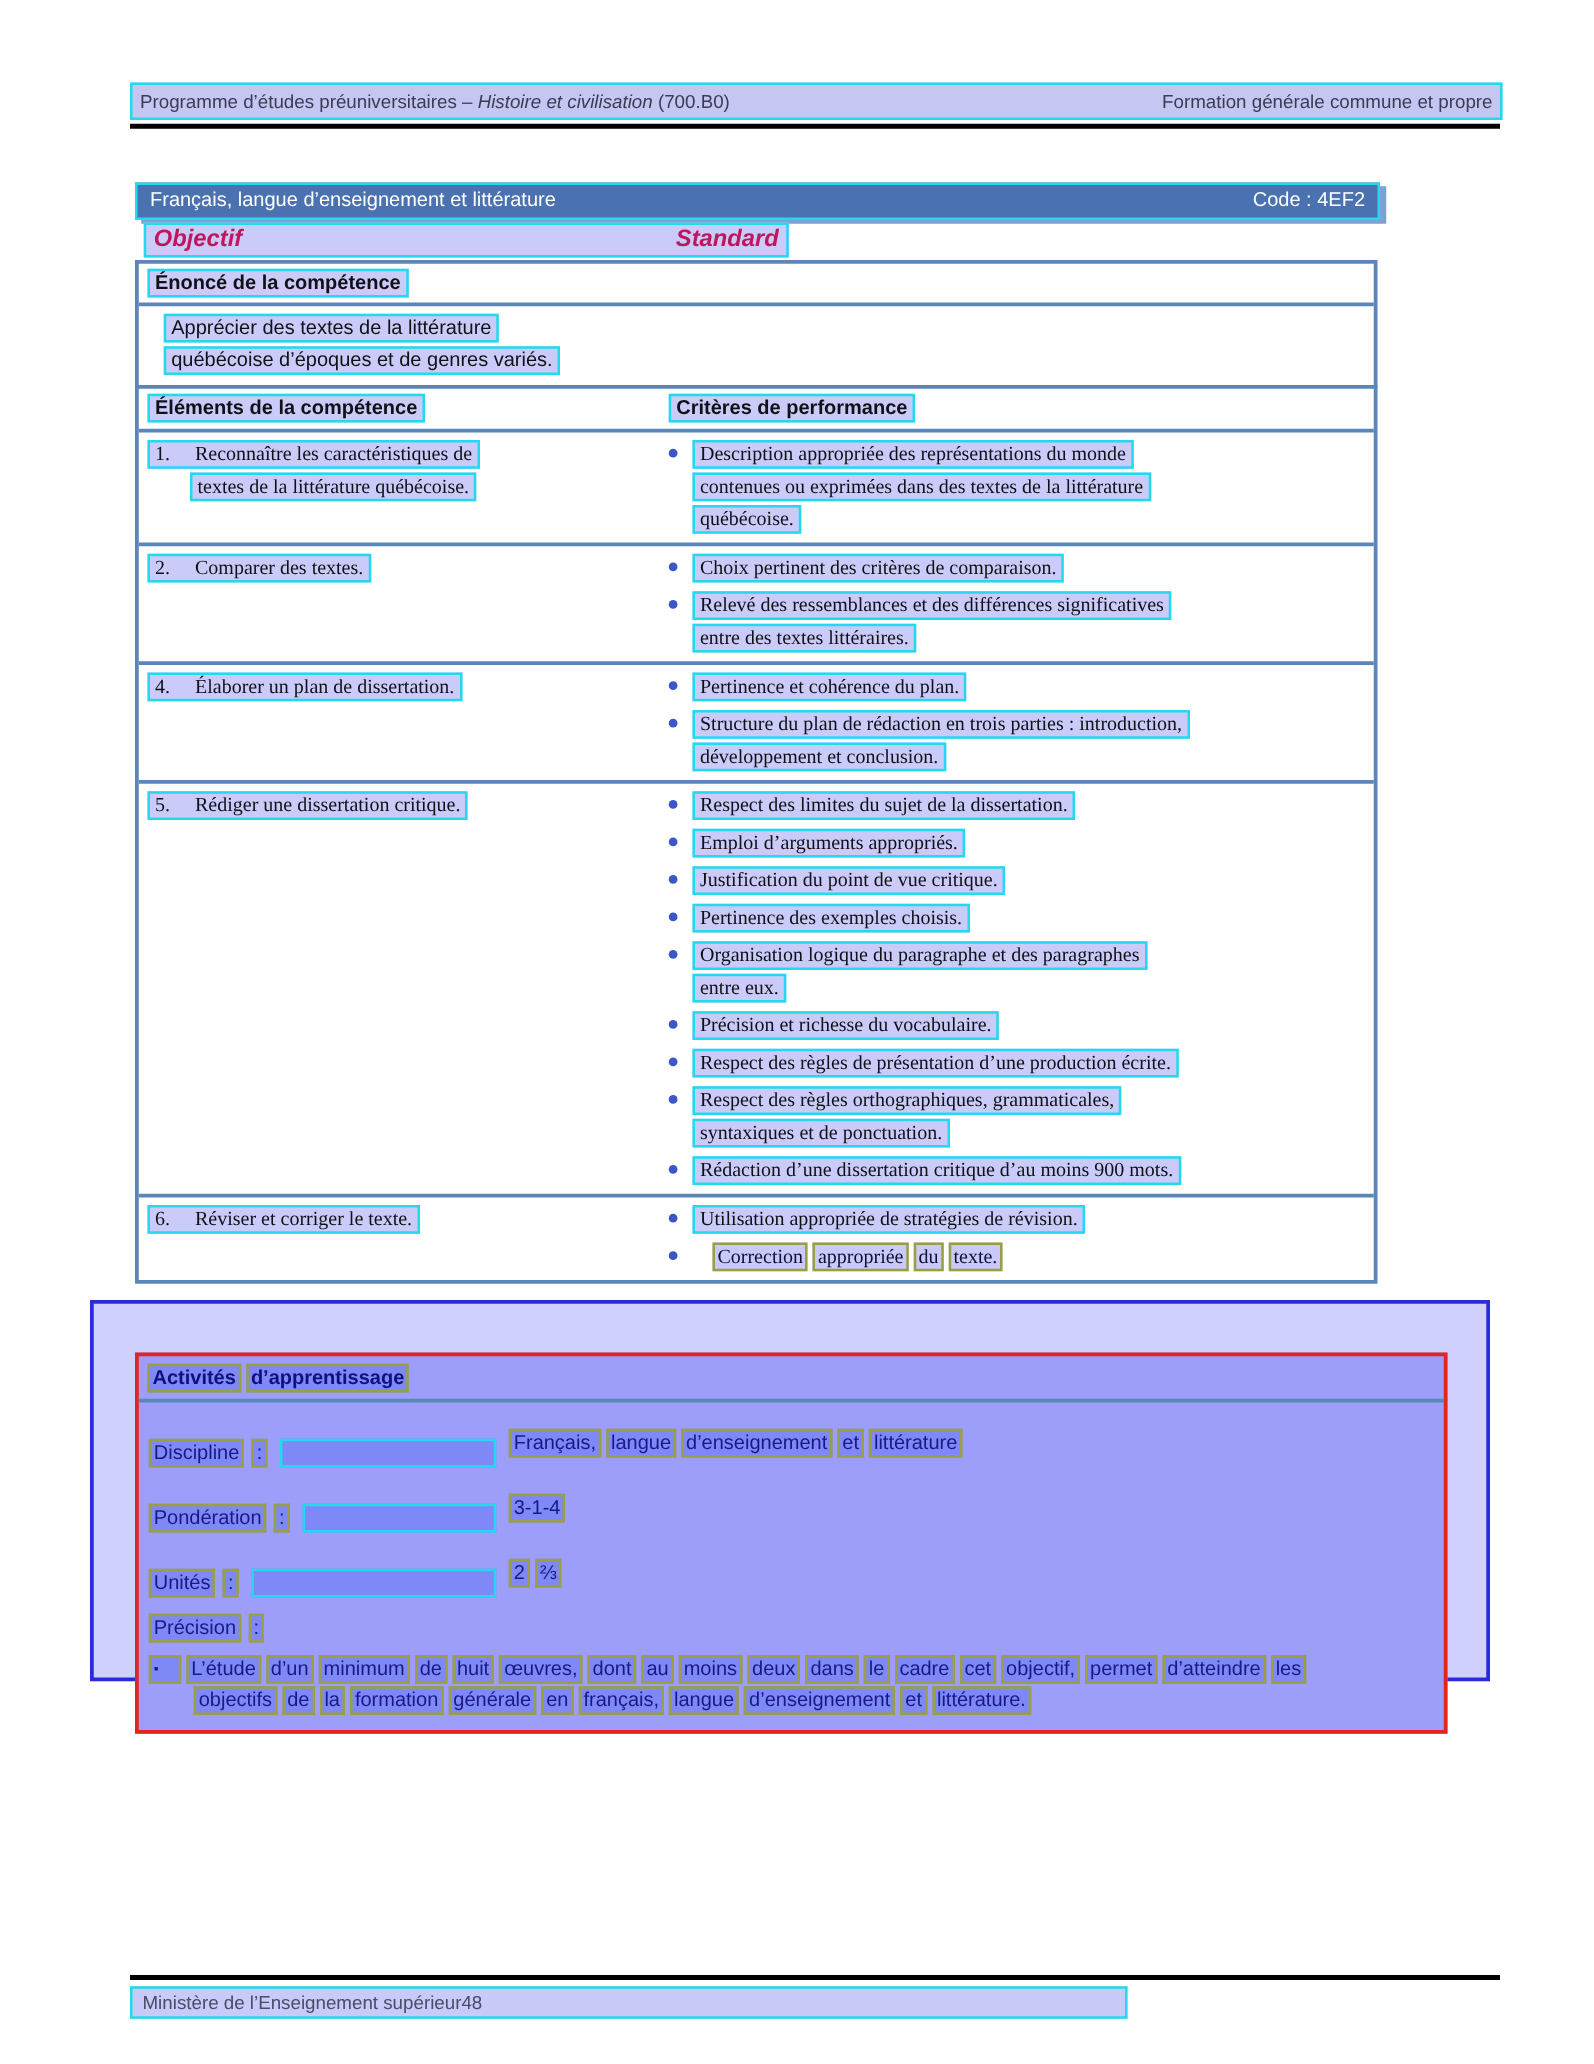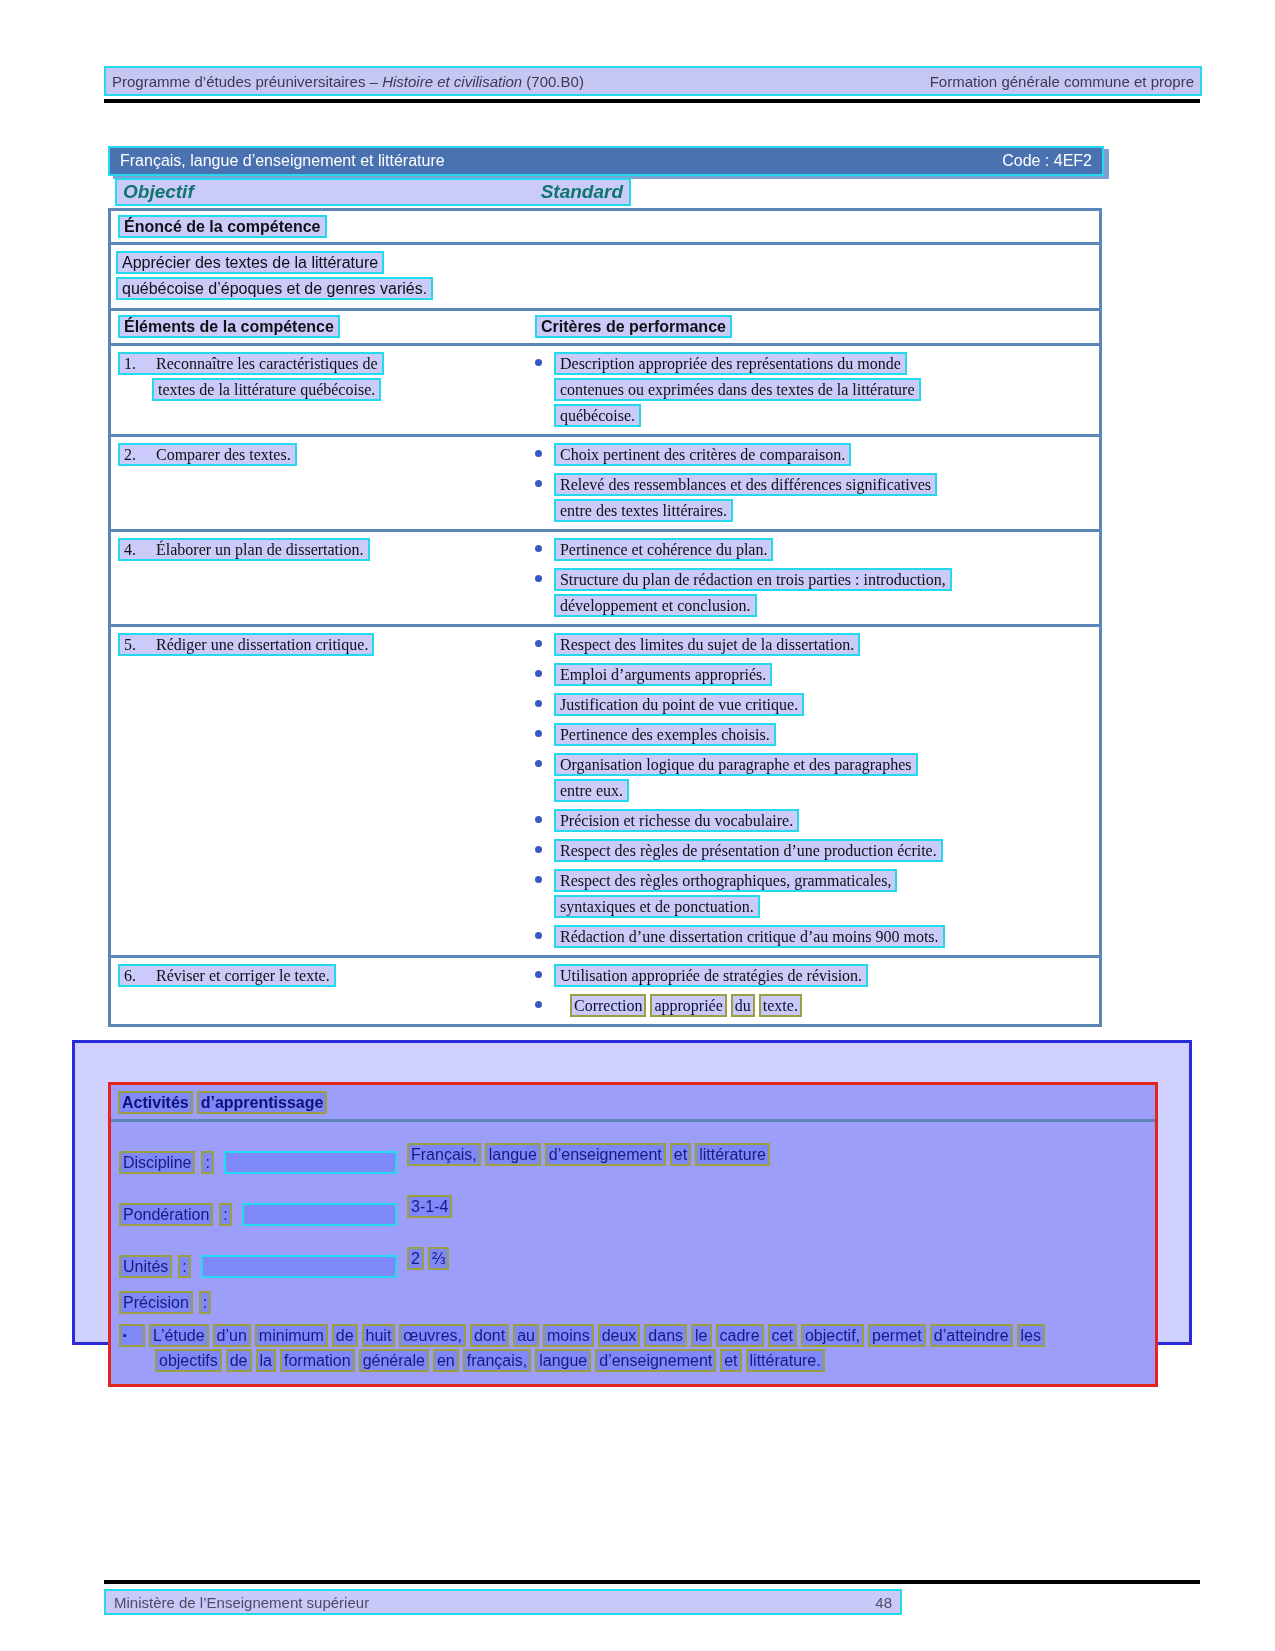--- a/index.html
+++ b/index.html
@@ -16,27 +16,27 @@
   
   .title-bar{position:absolute;left:108px;top:146px;width:972px;height:26px;
     background:#4a72b0;border:2px solid #23d9ee;display:flex;align-items:center;
     justify-content:space-between;padding:0 10px;font-size:16px;color:#ffffff;
     box-shadow:5px 3px 0 #7ba2d2;}
 
   
   .obj-std{position:absolute;left:115px;top:178px;width:500px;height:24px;
     background:#cbcbfa;border:2px solid #23d9ee;display:flex;align-items:center;
     justify-content:space-between;padding:0 6px;font-size:19px;font-weight:bold;
-    font-style:italic;color:#0f766e;}
+    font-style:italic;color:#be185d;}
 
   
   .steel-box{position:absolute;left:108px;width:994px;border:3px solid #5b86b8;background:#fff;box-sizing:border-box;}
   .enonce{top:208px;}
   .sec-head-row{padding:4px 7px 4px 7px;border-bottom:3px solid #5b86b8;}
-  .enonce-body{padding:6px 7px 8px 5px;}
+  .enonce-body{padding:6px 7px 8px 20px;}
 
   .hl-line{display:table;background:#cbcbfa;border:2px solid #23d9ee;padding:0 4px;
     font-size:16px;line-height:19px;color:#101016;white-space:nowrap;margin:0 0 3px 0;}
   .hl-line.bold{font-weight:bold;}
   .hl-line:last-child{margin-bottom:0;}
 
   
   .comp{top:308px;}
   .thead{display:flex;border-bottom:3px solid #5b86b8;padding:4px 0 5px 0;}
   .c1{flex:0 0 41.8%;padding-left:7px;box-sizing:border-box;text-align:right;}
@@ -75,21 +75,21 @@
   .tabbox{flex:1;height:19px;background:#7e88f6;border:2px solid #23d9ee;margin-left:6px;margin-right:10px;}
   .val-group{white-space:nowrap;}
   .act-bullet-row{display:flex;margin:10px 8px 0 8px;white-space:nowrap;}
   .act-bullet-row.indent2{margin-left:44px;margin-top:2px;}
   .bullet-box{flex:0 0 auto;width:18px;text-align:left;font-size:11px;line-height:19px;}
 
   
   .foot-rule{position:absolute;left:104px;top:1580px;width:1096px;height:4px;background:#000;}
   .foot-box{position:absolute;left:104px;top:1589px;width:778px;height:22px;
     background:#c9c9fa;border:2px solid #23d9ee;display:flex;align-items:center;
-    justify-content:space-between;padding:0 8px;font-size:15px;color:#4c4c66;}
+    justify-content:flex-start;padding:0 8px;font-size:15px;color:#4c4c66;}
 </style>
 </head>
 <body>
 
 <div class="page">
 
   <div class="run-head">
     <span><span>Programme d’études préuniversitaires – </span><span class="ital">Histoire et civilisation</span><span> (700.B0)</span></span>
     <span>Formation générale commune et propre</span>
   </div>

